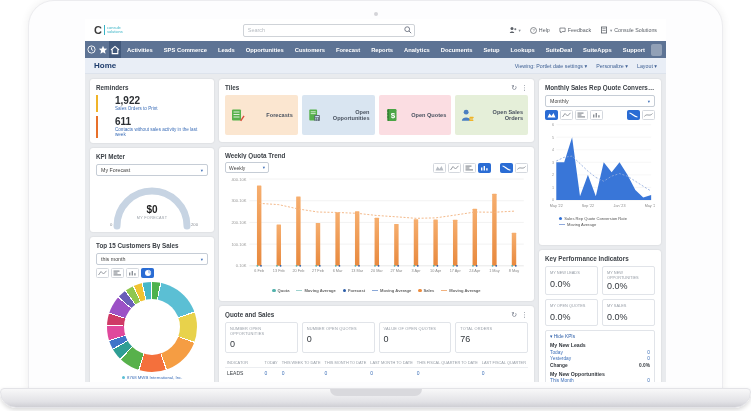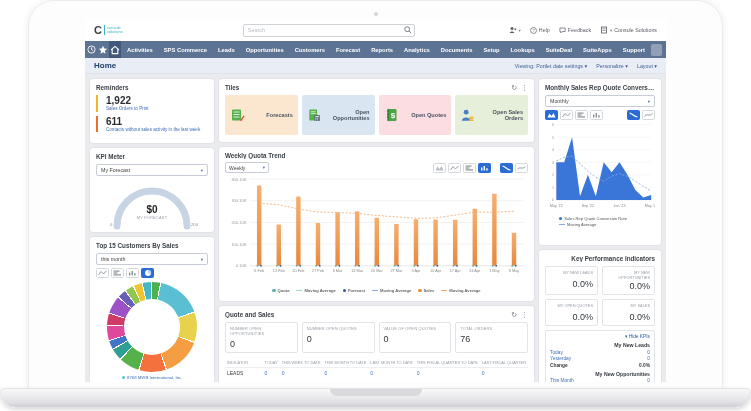--- a/index.html
+++ b/index.html
@@ -55,21 +55,21 @@
   .panel-title { font-size:6.3px; font-weight:bold; color:#3a3f45; white-space:nowrap; overflow:hidden; text-overflow:ellipsis; }
   .panel-head { display:flex; align-items:center; }
   .head-icons { margin-left:auto; display:flex; gap:4px; color:#6b7280; font-size:7px; align-items:center; }
   .head-icons span { cursor:pointer; line-height:1; }
 
   .select-box { margin-top:4px; height:12px; border:1px solid #c6cdd6; border-radius:2px; background:#fff;
     display:flex; align-items:center; padding:0 4px; font-size:5.3px; color:#444; cursor:pointer; }
   .select-box .caret { margin-left:auto; color:#3d6fb8; }
 
   
-  .rem-item { margin-top:4px; padding-left:8px; border-left:2px solid #f0b429; }
+  .rem-item { margin-top:4px; padding-left:17px; border-left:2px solid #f0b429; }
   .rem-count { font-size:10px; font-weight:bold; color:#2b2f33; line-height:11px; }
   .rem-label { font-size:4.6px; color:#3d6fb8; line-height:5.5px; cursor:pointer; }
 
   
   .gauge-wrap { position:relative; height:52px; margin-top:2px; }
   .gauge-svg { position:absolute; left:50%; transform:translateX(-50%); top:2px; }
   .gauge-value { position:absolute; width:100%; text-align:center; top:26px; font-size:10px; font-weight:bold; color:#222; }
   .gauge-sub { position:absolute; width:100%; text-align:center; top:38px; font-size:3.8px; color:#9aa0a8; letter-spacing:.3px; }
   .gauge-min { position:absolute; left:14px; top:44px; font-size:4.2px; color:#8a8f96; }
   .gauge-max { position:absolute; right:10px; top:44px; font-size:4.2px; color:#8a8f96; }
@@ -647,21 +647,21 @@
                   <span class="m-dot" style="background: rgb(46, 111, 214);"></span>
                   <span>Sales Rep Quote Conversion Rate</span>
                 </span>
                 <span class="legend-item">
                   <span class="m-dash" style="border-top-color: rgb(143, 169, 220);"></span>
                   <span>Moving Average</span>
                 </span>
               </div>
           </div>
 
-          <div class="panel" style="flex:1;text-align:right;">
+          <div class="panel" style="flex:1;">
             <div class="panel-title">Key Performance Indicators</div>
             <div class="kpi-grid">
               <div class="kpi-box">
                 <div class="kpi-label">MY NEW LEADS</div>
                 <div class="kpi-value">0.0%</div>
               </div>
               <div class="kpi-box">
                 <div class="kpi-label">MY NEW OPPORTUNITIES</div>
                 <div class="kpi-value">0.0%</div>
               </div>

